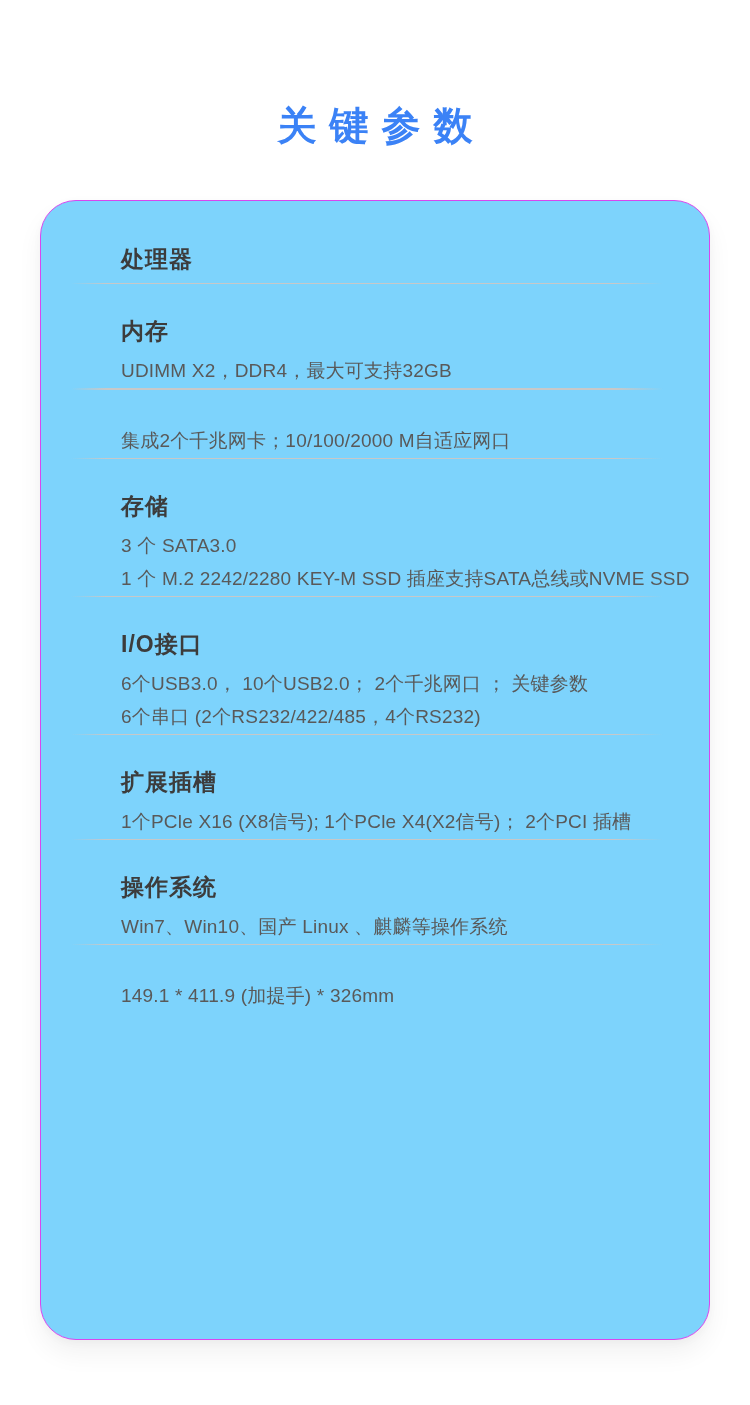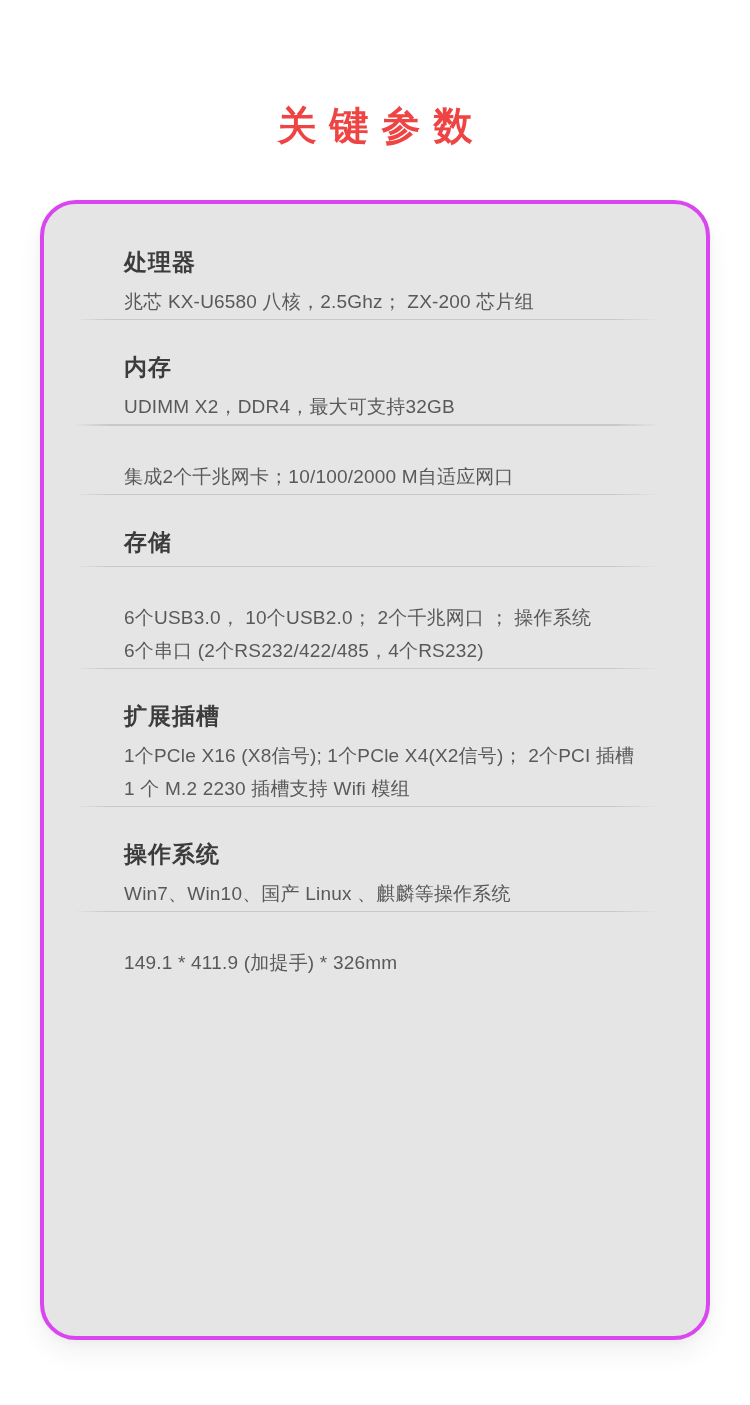--- a/index.html
+++ b/index.html
@@ -9,33 +9,33 @@
     height: 1405px;
     position: relative;
     font-family: "Liberation Sans", "DejaVu Sans", sans-serif;
     overflow: hidden;
   }
   .page-title {
     padding-top: 103px;
     text-align: center;
     font-size: 39px;
     font-weight: 800;
-    color: #ef4444;
+    color: #3b82f6;
     letter-spacing: 13px;
     padding-left: 13px; 
     line-height: 46px;
   }
   .spec-card {
     position: absolute;
     left: 40px;
     top: 200px;
     width: 670px;
     height: 1140px;
-    background: #e5e5e5;
-    border: 4px solid #d946ef;
+    background: #7dd3fc;
+    border: 1px solid #d946ef;
     border-radius: 36px;
     box-shadow: 0 14px 26px rgba(0, 0, 0, 0.055), 0 3px 8px rgba(0, 0, 0, 0.03);
     overflow: hidden;
   }
   .spec-section { padding: 34px 30px 1px 80px; }
   .spec-section.first { padding-top: 45px; }
   .spec-heading {
     font-size: 23px;
     font-weight: 700;
     color: #3c3c3c;
@@ -63,52 +63,53 @@
 </style>
 </head>
 <body>
 
 <h1 class="page-title">关键参数</h1>
 
 <div class="spec-card">
 
   <div class="spec-section first">
     <div class="spec-heading">处理器</div>
-    <p class="spec-line">兆芯 KX-U6580 八核，2.5Ghz； ZX-200 芯片组</p>
   </div>
   <div class="divider"></div>
 
   <div class="spec-section">
     <div class="spec-heading">内存</div>
     <p class="spec-line">UDIMM X2，DDR4，最大可支持32GB</p>
   </div>
   <div class="divider"></div>
 
   <div class="divider"></div>
 
   <div class="spec-section">
     <p class="spec-line">集成2个千兆网卡；10/100/2000 M自适应网口</p>
   </div>
   <div class="divider"></div>
 
   <div class="spec-section">
     <div class="spec-heading">存储</div>
+    <p class="spec-line">3 个 SATA3.0</p>
+    <p class="spec-line">1 个 M.2 2242/2280 KEY-M SSD 插座支持SATA总线或NVME SSD</p>
   </div>
   <div class="divider"></div>
 
   <div class="spec-section">
-    <p class="spec-line">6个USB3.0， 10个USB2.0； 2个千兆网口 ； 操作系统</p>
+    <div class="spec-heading">I/O接口</div>
+    <p class="spec-line">6个USB3.0， 10个USB2.0； 2个千兆网口 ； 关键参数</p>
     <p class="spec-line">6个串口 (2个RS232/422/485，4个RS232)</p>
   </div>
   <div class="divider"></div>
 
   <div class="spec-section">
     <div class="spec-heading">扩展插槽</div>
     <p class="spec-line">1个PCle X16 (X8信号); 1个PCle X4(X2信号)； 2个PCI 插槽</p>
-    <p class="spec-line">1 个 M.2 2230 插槽支持 Wifi 模组</p>
   </div>
   <div class="divider"></div>
 
   <div class="spec-section">
     <div class="spec-heading">操作系统</div>
     <p class="spec-line">Win7、Win10、国产 Linux 、麒麟等操作系统</p>
   </div>
   <div class="divider"></div>
 
   <div class="spec-section">

